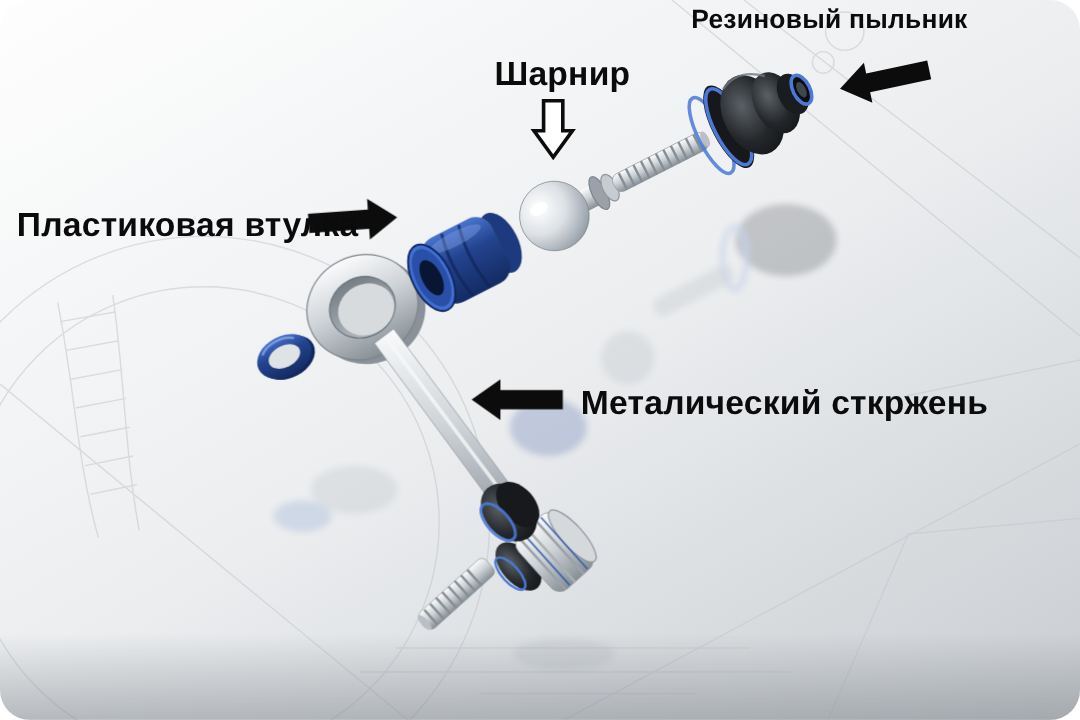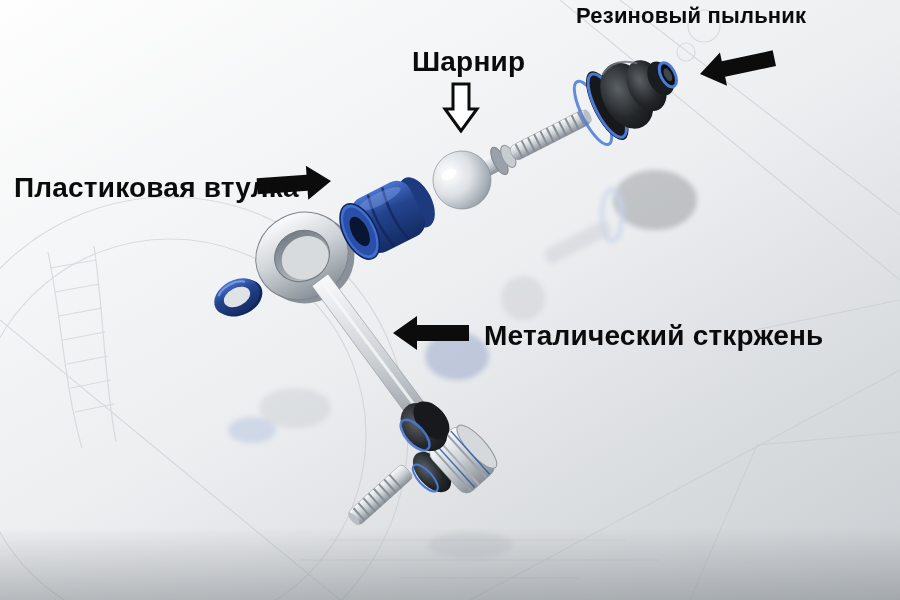--- a/index.html
+++ b/index.html
@@ -2,20 +2,21 @@
 <html style="--accent-blue: #2a55a8; --deep-blue: #142c63; --ring-blue: #4a79d8; --metal-light: #fafbfc; --metal-dark: #878f96; --rubber-black: #0a0b0c; --label-text: #0b0b0b; --background-top: #fefefe; --background-bottom: #c9cdd1; --sketch-line: #c3c8cd;"><head>
 <meta charset="utf-8">
 <style>
   html,body { margin:0; padding:0; background:#ffffff; }
   .stage {
     position:relative;
     width:900px; height:600px;
     overflow:hidden;
     background: linear-gradient(150deg, var(--background-top,#fefefe) 0%, #eceef0 50%, var(--background-bottom,#c9cdd1) 100%);
     font-family:"Liberation Sans", sans-serif;
+    border-radius:25px;
   }
   .scene { position:absolute; inset:0; }
   .label {
     position:absolute;
     font-weight:700;
     font-size:28px;
     color: var(--label-text,#0b0b0b);
     white-space:nowrap;
     letter-spacing:0.2px;
   }

